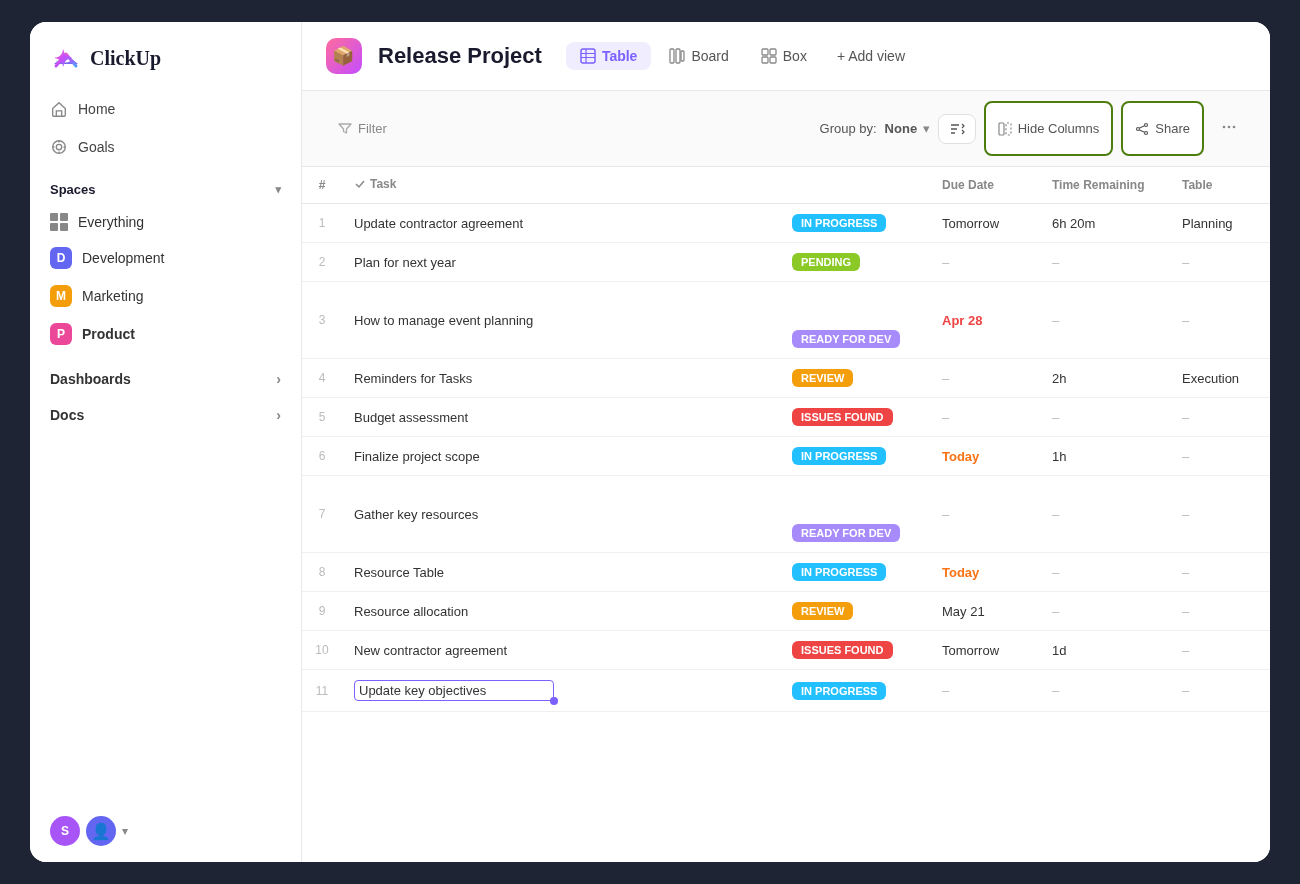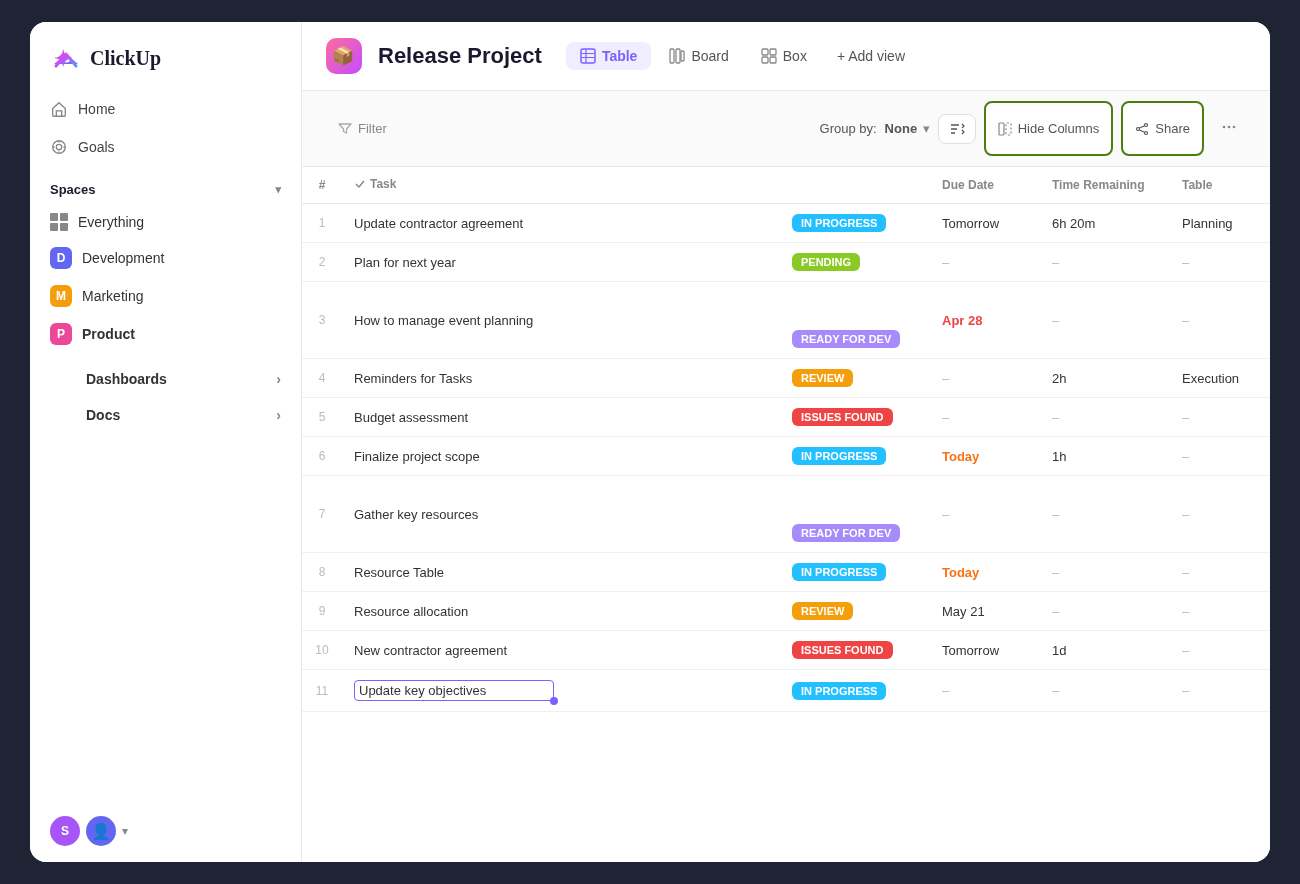--- a/index.html
+++ b/index.html
@@ -101,21 +101,20 @@
       width: 18px;
       height: 18px;
     }
     .dot-grid span {
       background: #888;
       border-radius: 1px;
     }
     .sidebar-sub-section {
       padding: 0 8px;
       margin-top: 8px;
-      margin-left: 36px;
     }
     .sub-section-item {
       display: flex;
       align-items: center;
       gap: 10px;
       padding: 10px 12px;
       border-radius: 8px;
       cursor: pointer;
       color: #333;
       font-size: 14px;

